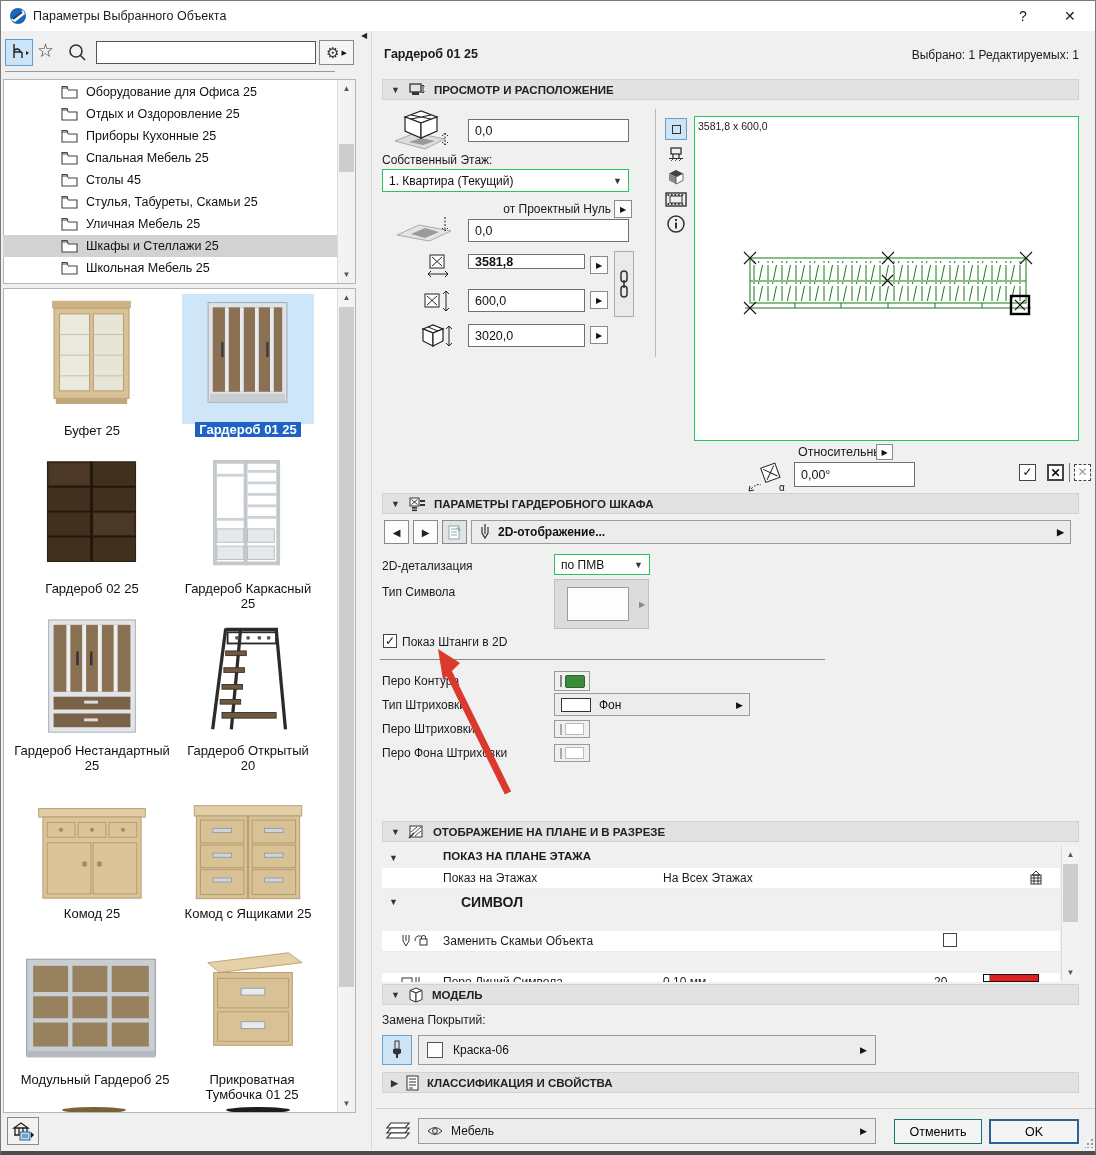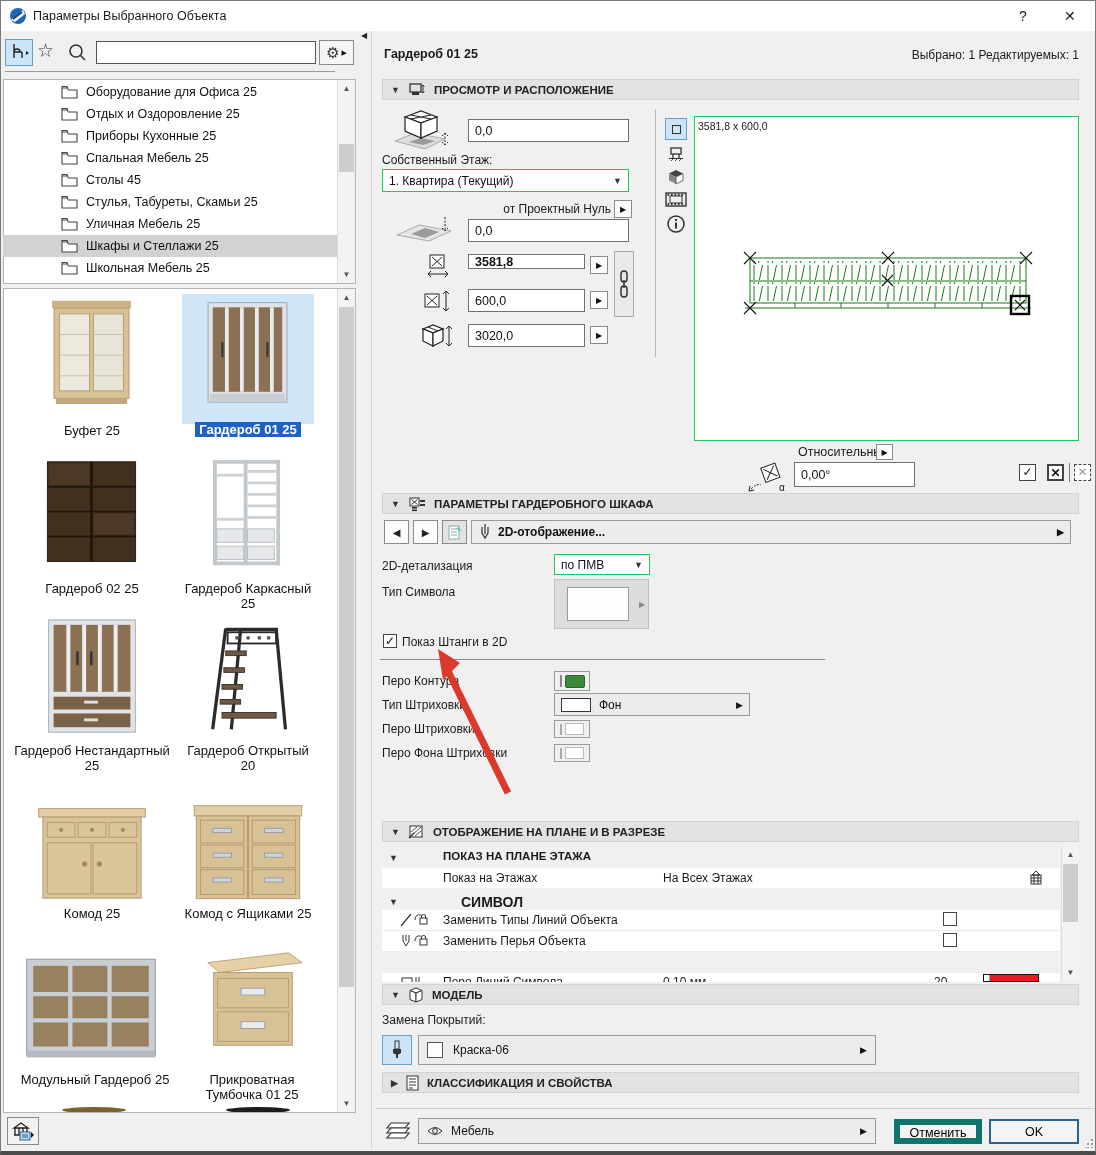--- a/index.html
+++ b/index.html
@@ -613,39 +613,29 @@
           <line x1="4" y1="8" x2="14" y2="8" stroke="#333"></line>
           <line x1="4" y1="11" x2="14" y2="11" stroke="#333"></line>
           <line x1="7" y1="5" x2="7" y2="14" stroke="#333"></line>
           <line x1="11" y1="5" x2="11" y2="14" stroke="#333"></line>
       </svg>
     </div>
 
     <div class="lbl tri" style="left:7px;top:53px;">▼</div>
     <div class="lbl bold" style="left:67px;top:50px;font-size:14px;margin-left:12px;">СИМВОЛ</div>
 
-    <div class="trow" style="left:0;top:66px;width:678px;">
-      <svg class="abs" style="left:17px;top:2px;" width="32" height="16" viewBox="0 0 32 16">
-          <line x1="2" y1="14" x2="12" y2="2" stroke="#333" stroke-width="1.2"></line>
-          <path d="M16 8 q0-6 6-5" fill="none" stroke="#333"></path>
-          <rect x="21" y="6" width="7" height="6" fill="#fff" stroke="#333"></rect>
-          <path d="M22.5 6 v-2 q0-1.5 2-1.5 t2 1.5 v2" fill="none" stroke="#333"></path>
-        </svg>
-      <div class="lbl" style="left:61px;top:3px;">Заменить Типы Линий Объекта</div>
-      <div class="cb" style="left:561px;top:2px;"></div>
-    </div>
 
     <div class="trow" style="left:0;top:87px;width:678px;">
       <svg class="abs" style="left:17px;top:2px;" width="32" height="16" viewBox="0 0 32 16">
           <path d="M4 2 v6 l3 5 3-5 V2 M7 2 v6" stroke="#333" fill="none"></path>
           <path d="M16 8 q0-6 6-5" fill="none" stroke="#333"></path>
           <rect x="21" y="6" width="7" height="6" fill="#fff" stroke="#333"></rect>
           <path d="M22.5 6 v-2 q0-1.5 2-1.5 t2 1.5 v2" fill="none" stroke="#333"></path>
         </svg>
-      <div class="lbl" style="left:61px;top:3px;">Заменить Перья Объекта</div>
+      <div class="lbl" style="left:61px;top:3px;">Заменить Скамьи Объекта</div>
       <div class="cb" style="left:561px;top:2px;"></div>
     </div>
 
 
     <div class="trow" style="left:0;top:129px;width:678px;height:9px;border-bottom:none;">
       <svg class="abs" style="left:17px;top:2px;" width="32" height="16" viewBox="0 0 32 16">
           <rect x="3" y="3" width="10" height="10" fill="#fff" stroke="#333"></rect>
           <path d="M20 2 v5 M17 2 v5 l3 5" fill="none" stroke="#333"></path>
         </svg>
       <div class="lbl" style="left:61px;top:2px;">Перо Линий Символа</div>
@@ -710,21 +700,21 @@
       </g>
   </svg>
   <div class="ddg" style="left:417px;top:1117px;width:458px;height:26px;gap:8px;padding:0 8px;">
     <svg width="16" height="12" viewBox="0 0 16 12">
         <path d="M1 6 Q8 -1 15 6 Q8 13 1 6 Z" fill="none" stroke="#333"></path>
         <circle cx="8" cy="6" r="2.4" fill="none" stroke="#333"></circle>
       </svg>
     <span>Мебель</span>
     <span style="margin-left:auto;font-size:9px;">▶</span>
   </div>
-  <button class="abs" style="left:893px;top:1118px;width:88px;height:25px;background:#f4f4f4;border:6px solid #0f766e;font-size:12.5px;cursor:pointer;">Отменить</button>
+  <button class="abs" style="left:893px;top:1118px;width:88px;height:25px;background:#f4f4f4;border:1px solid #0f766e;font-size:12.5px;cursor:pointer;">Отменить</button>
   <button class="abs" style="left:988px;top:1118px;width:90px;height:25px;background:#f4f4f4;border:2px solid #2a6496;font-size:12.5px;cursor:pointer;">OK</button>
   <svg class="abs" style="left:1084px;top:1138px;" width="9" height="9" viewBox="0 0 9 9">
       <g fill="#9a9a9a">
         <rect x="6" y="0" width="2" height="2"></rect>
         <rect x="6" y="4" width="2" height="2"></rect>
         <rect x="2" y="4" width="2" height="2"></rect>
         <rect x="6" y="8" width="2" height="1"></rect>
         <rect x="2" y="8" width="2" height="1"></rect>
         <rect x="-1" y="8" width="2" height="1"></rect>
       </g>

